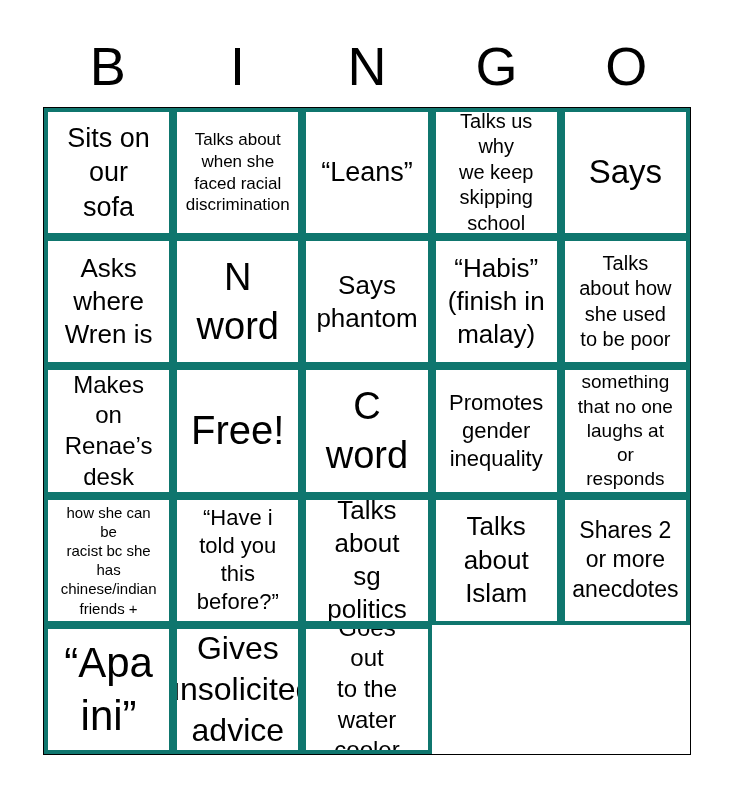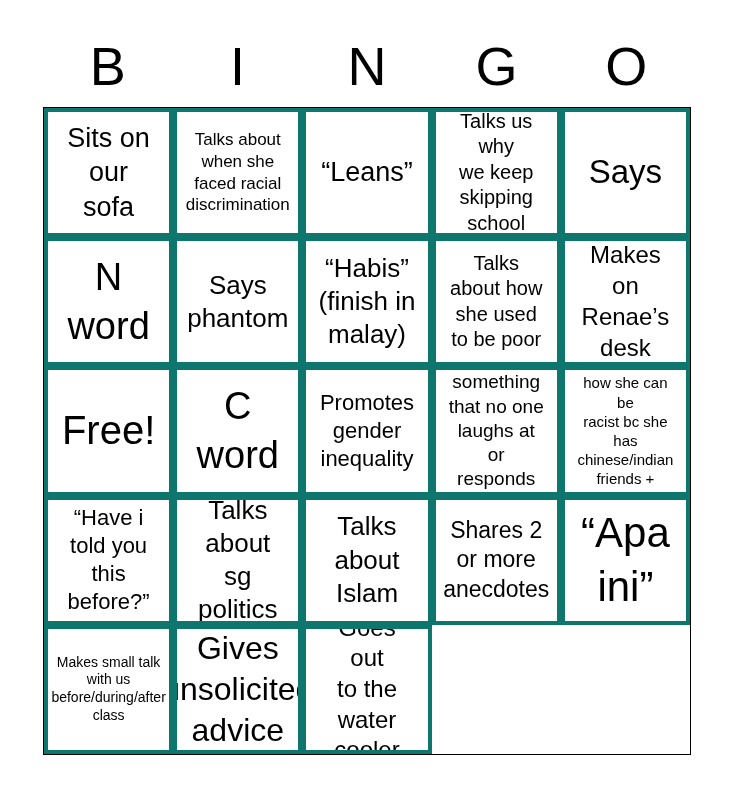--- a/index.html
+++ b/index.html
@@ -87,20 +87,25 @@
   <div class="cell" style="font-size:20px">
       <span>Talks us why
 we keep
 skipping
 school</span>
     </div>
 
   <div class="cell" style="font-size:33px">
       <span>Says</span>
     </div>
+  <div class="cell" style="font-size:26px">
+      <span>Asks
+where
+Wren is</span>
+    </div>
   <div class="cell" style="font-size:38px">
       <span>N
 word</span>
     </div>
   <div class="cell" style="font-size:26px">
       <span>Says
 phantom</span>
     </div>
   <div class="cell" style="font-size:26px">
       <span>“Habis”
@@ -166,26 +171,20 @@
 
   <div class="cell" style="font-size:23px">
       <span>Shares 2
 or more
 anecdotes</span>
     </div>
   <div class="cell" style="font-size:42px">
       <span>“Apa
 ini”</span>
     </div>
-  <div class="cell" style="font-size:14px">
-      <span>Makes small talk
-with us
-before/during/after
-class</span>
-    </div>
   <div class="cell" style="font-size:32px">
       <span>Gives
 unsolicited
 advice</span>
     </div>
   <div class="cell" style="font-size:24px">
       <span>Goes out
 to the
 water
 cooler</span>

